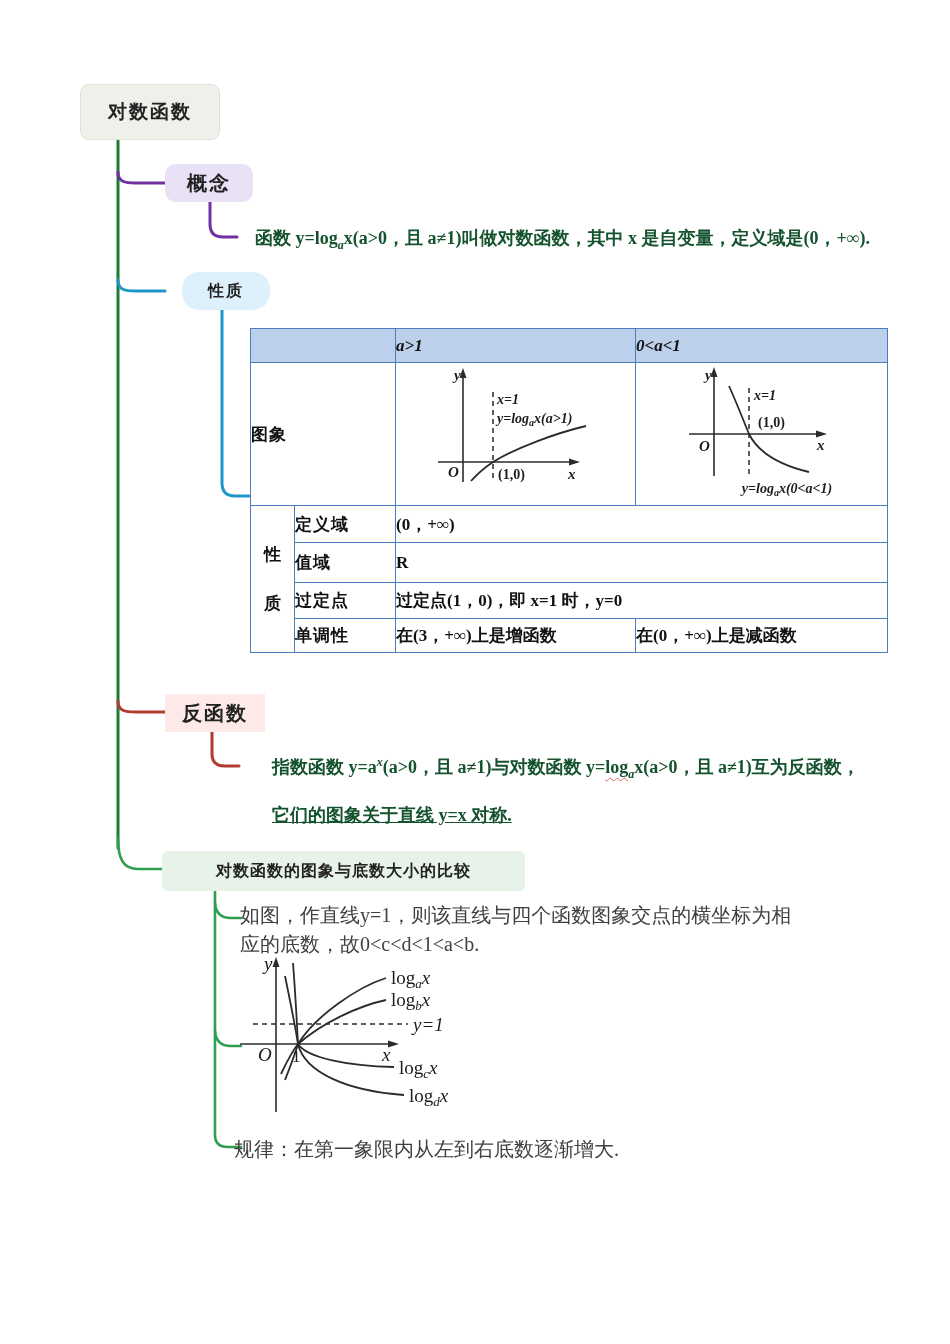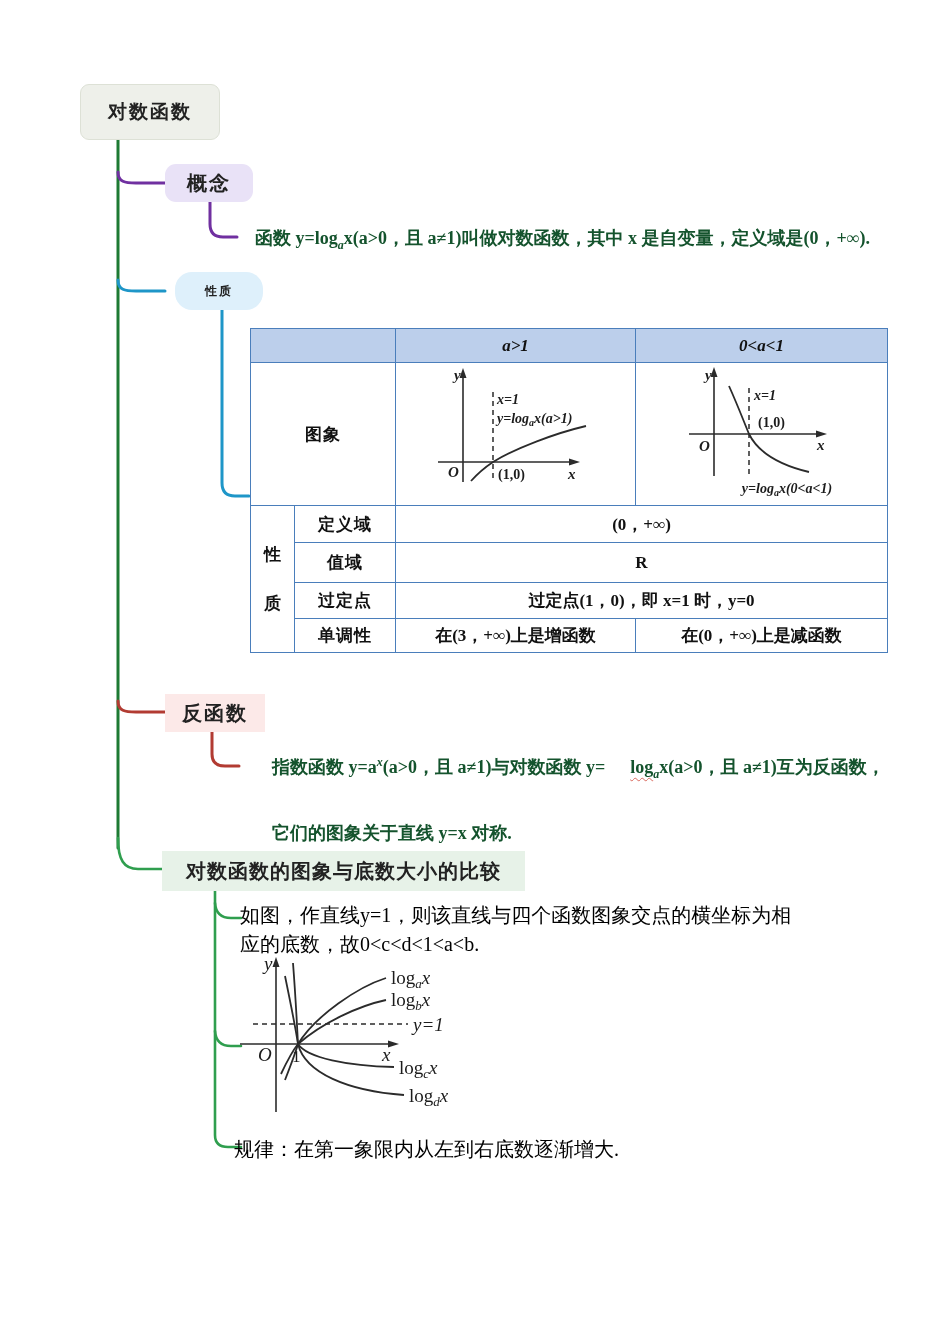--- a/index.html
+++ b/index.html
@@ -19,35 +19,35 @@
   .c-blue{stroke:var(--property-blue);stroke-width:3;}
   .c-red{stroke:var(--inverse-red);stroke-width:3;}
   .c-green{stroke:var(--compare-green);stroke-width:2.6;}
 
   .node{position:absolute;display:flex;align-items:center;justify-content:center;
         font-weight:700;letter-spacing:2px;color:#222;}
   .node.root{left:80px;top:84px;width:138px;height:54px;background:var(--root-bg);
         border:1px solid #dde1d6;border-radius:9px;font-size:19px;
         font-family:"Liberation Sans","DejaVu Sans",sans-serif;font-weight:600;}
   .node.concept{left:165px;top:164px;width:88px;height:38px;background:var(--concept-bg);font-size:20px;border-radius:11px;}
-  .node.property{left:175px;top:272px;width:88px;height:38px;background:var(--property-bg);font-size:12px;border-radius:17px;}
+  .node.property{left:182px;top:272px;width:88px;height:38px;background:var(--property-bg);font-size:16px;border-radius:17px;}
   .node.inverse{left:165px;top:694px;width:100px;height:38px;background:var(--inverse-bg);font-size:20px;}
-  .node.compare{left:162px;top:851px;width:363px;height:40px;background:var(--compare-bg);font-size:20px;
-        letter-spacing:1px;font-weight:600;font-family:"Liberation Sans","DejaVu Sans",sans-serif;}
+  .node.compare{left:162px;top:851px;width:363px;height:40px;background:var(--compare-bg);font-size:16px;
+        letter-spacing:1px;font-weight:600;font-family:"Liberation Sans","DejaVu Sans",sans-serif;border-radius:6px;}
 
   .mathline{position:absolute;font-weight:700;font-size:18px;white-space:nowrap;color:#14532d;}
   .mathline sub{font-size:12px;font-style:italic;}
   .mathline sup{font-size:12px;font-style:italic;}
   .squiggle{text-decoration-line:underline;text-decoration-style:wavy;
-            text-decoration-color:#d96a5f;text-decoration-thickness:1px;text-underline-offset:4px;margin-left:25px;}
+            text-decoration-color:#d96a5f;text-decoration-thickness:1px;text-underline-offset:4px;}
 
-  .para{position:absolute;font-size:20px;line-height:1.45;color:#000000;font-weight:400;}
+  .para{position:absolute;font-size:20px;line-height:1.45;color:#404040;font-weight:400;}
 
   table.ptable{position:absolute;left:250px;top:328px;width:637px;border-collapse:collapse;table-layout:fixed;}
-  table.ptable td{border:1px solid var(--table-border);text-align:center;vertical-align:middle;
+  table.ptable td{border:1px solid var(--table-border);text-align:left;vertical-align:middle;
         padding:0;font-size:17px;color:#111;font-weight:700;overflow:hidden;}
   table.ptable td.hdr{background:var(--table-header-bg);font-style:italic;font-size:17px;}
   table.ptable td.cjk{letter-spacing:1px;margin-top:18px;}
   .vstack{display:flex;flex-direction:column;align-items:center;gap:26px;font-size:17px;font-weight:700;}
   .gcell{padding:0;}
   .gcell svg{display:block;margin:0 auto;}
 
   svg text{fill:#1c1c1c;font-family:"Liberation Serif","DejaVu Serif",serif;}
   .svg-it{font-style:italic;}
   .svgsub{font-size:10px;font-style:italic;}
@@ -156,21 +156,21 @@
       <td class="cjk">单调性</td>
       <td>在(3，+∞)上是增函数</td>
       <td>在(0，+∞)上是减函数</td>
     </tr>
   </tbody>
     </table>
 
   <div class="mathline" style="left:272px;top:755px;">
     <span>指数函数 y=a</span><sup>x</sup><span>(a&gt;0，且 a≠1)与对数函数 y=</span><span class="squiggle"><span>log</span><sub>a</sub></span><span>x(a&gt;0，且 a≠1)互为反函数，</span>
   </div>
-  <div class="mathline" style="left:272px;top:821px;">它们的图象关于直线 y=x 对称.</div>
+  <div class="mathline" style="left:272px;top:803px;text-decoration:underline;">它们的图象关于直线 y=x 对称.</div>
 
   <div class="para" style="left:240px;top:901px;width:560px;">如图，作直线y=1，则该直线与四个函数图象交点的横坐标为相应的底数，故0&lt;c&lt;d&lt;1&lt;a&lt;b.</div>
 
   <svg style="position:absolute;left:236px;top:954px;" width="335" height="170" viewBox="0 0 335 170">
     <path class="axis" d="M40,10 V158"></path>
     <polygon class="ah" points="40,3 36.5,13 43.5,13"></polygon>
     <path class="axis" d="M4,90 H156"></path>
     <polygon class="ah" points="163,90 152,86.5 152,93.5"></polygon>
     <path class="dash" d="M17,70 H172"></path>
     <path class="curve" d="M45,120 C53,103 58,95 62,90 C80,61 122,33 150,24"></path>

